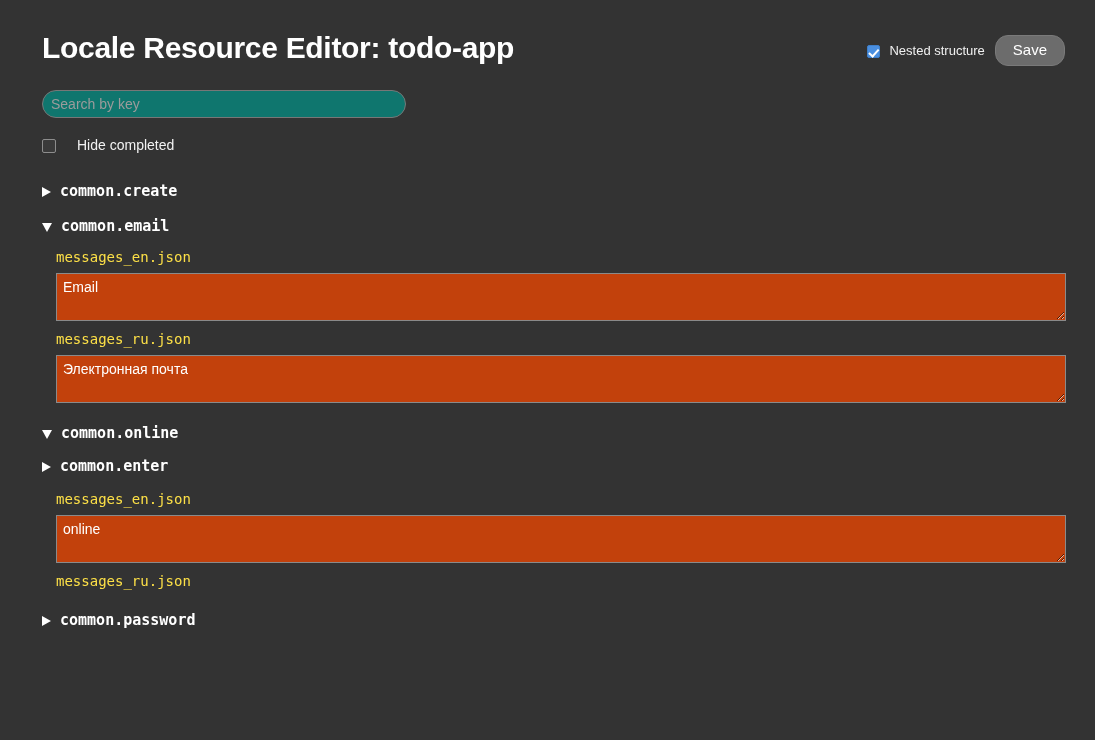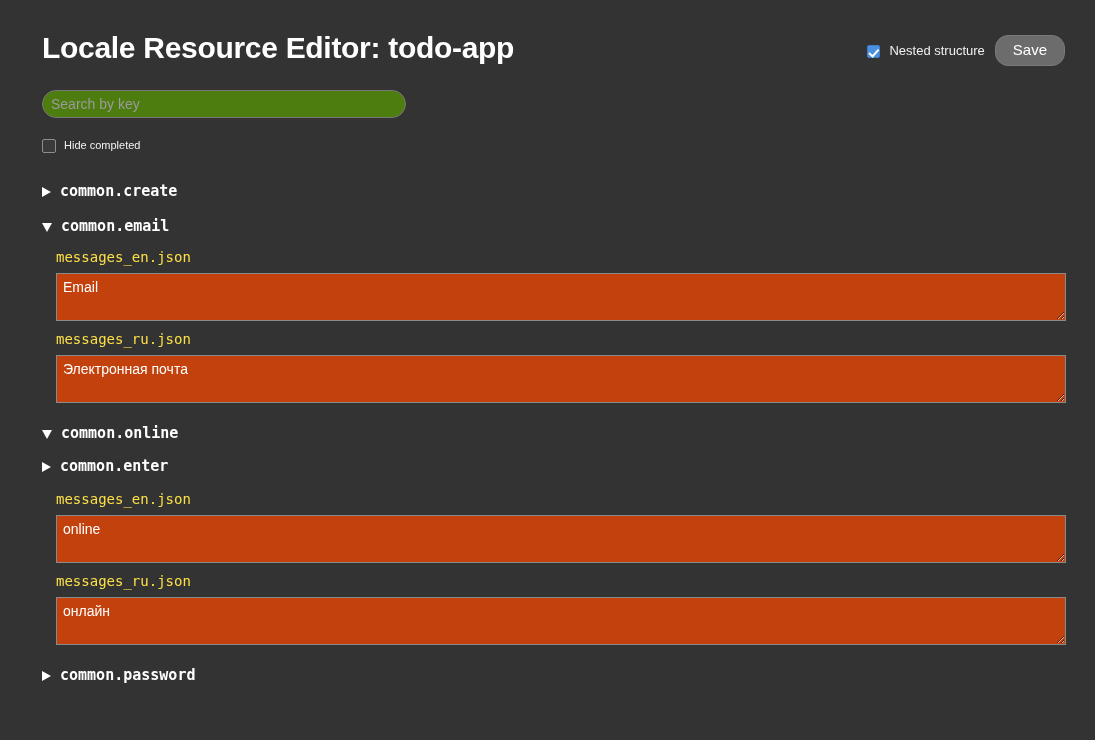--- a/index.html
+++ b/index.html
@@ -98,21 +98,21 @@
   
   .search-row {
     padding-left: 12px;
     margin-top: 22px;
   }
   .search-input {
     display: block;
     width: 364px;
     height: 28px;
     box-sizing: border-box;
-    background: #4d7c0f;
+    background: #0f766e;
     border: 1px solid #777777;
     border-radius: 14px;
     color: #ffffff;
     font-family: "Liberation Sans", sans-serif;
     font-size: 14px;
     padding: 0 8px;
     outline: none;
   }
   .search-input::placeholder {
     color: #9b9b9b;
@@ -125,23 +125,23 @@
     align-items: center;
     padding-left: 12px;
     margin-top: 19px;
     gap: 0;
   }
   .hide-row .cb {
     width: 14px;
     height: 14px;
   }
   .hide-label {
-    font-size: 11px;
+    font-size: 14px;
     color: #f2f2f2;
-    margin-left: 8px;
+    margin-left: 21px;
     line-height: 17px;
   }
 
   
   .key-list {
     margin-top: 27px;
   }
   .key-row {
     display: flex;
     align-items: center;
@@ -266,21 +266,20 @@
         <span class="tri right"></span>
         <span class="key-name">common.enter</span>
       </div>
       <div class="fields">
         <div class="field">
           <span class="file-label">messages_en.json</span>
           <textarea class="value-area" style="">online</textarea>
         </div>
         <div class="field">
           <span class="file-label">messages_ru.json</span>
-          <textarea class="value-area" style="">онлайн</textarea>
         </div>
       </div>
       <div class="key-row collapsed">
         <span class="tri right"></span>
         <span class="key-name">common.password</span>
       </div>
     </div>
 
 </div>
 

